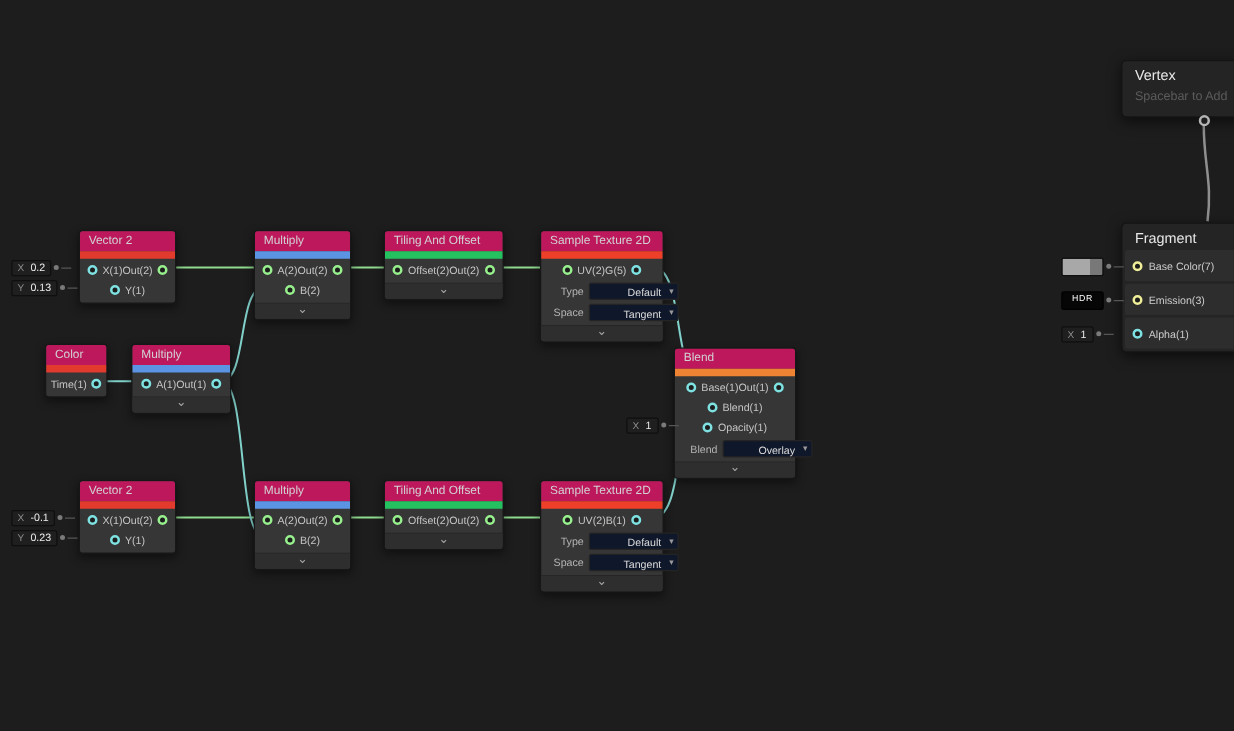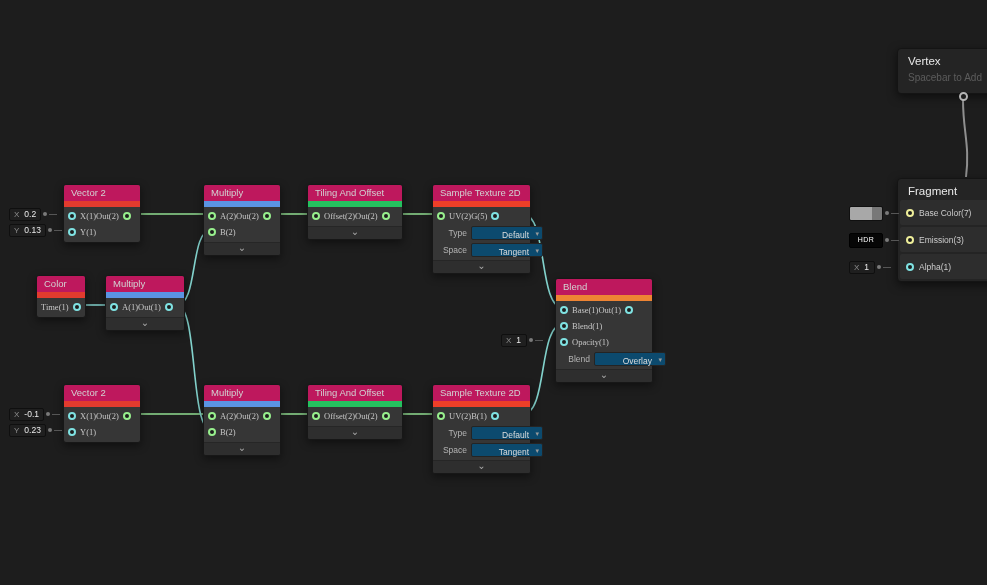--- a/index.html
+++ b/index.html
@@ -17,31 +17,31 @@
   .node{
     position:absolute;background:#363636;border:1px solid #171717;border-radius:3px;
     box-shadow:0 3px 8px rgba(0,0,0,.45);box-sizing:border-box;
   }
   .node-title{
     height:16px;line-height:16px;padding:0 7px;font-size:9.5px;color:#d2d2d2;
     background:#be185d;border-radius:2px 2px 0 0;white-space:nowrap;overflow:hidden;
   }
   .node-accent{height:6px;}
   .node-body{padding:1px 0 2px 0;}
-  .prow{display:flex;align-items:center;justify-content:flex-start;height:16px;padding:0 4px;font-family:Liberation Serif, serif;}
+  .prow{display:flex;align-items:center;justify-content:center;height:16px;padding:0 4px;}
   .pleft,.pright{display:flex;align-items:center;gap:4px;}
   .port{
     width:8px;height:8px;border-radius:50%;border:2px solid #7fe2e2;background:#1d1d1d;
     box-sizing:border-box;flex-shrink:0;
   }
   .plabel{font-size:8.5px;color:#c6c6c6;white-space:nowrap;}
   .ctrl{display:flex;align-items:center;height:17px;padding:0 6px;gap:4px;text-align:right;}
   .clabel{font-size:8.5px;color:#b4b4b4;width:28px;flex-shrink:0;}
   .dropdown{
-    position:relative;min-width:52px;height:12px;line-height:12px;background:#0c4a6e;
+    position:relative;min-width:52px;height:12px;line-height:12px;background:#0f172a;
     border:1px solid #242424;border-radius:2px;padding:0 13px 0 5px;box-sizing:content-box;
   }
   .dval{font-size:8.5px;color:#dcdcdc;white-space:nowrap;}
   .darrow{position:absolute;right:3px;top:0;font-size:7px;color:#9a9a9a;line-height:13px;}
   .chev{
     height:12px;text-align:center;font-size:10px;line-height:10px;color:#a8a8a8;
     background:#2e2e2e;border-top:1px solid #262626;border-radius:0 0 2px 2px;
   }
 
   
@@ -296,21 +296,21 @@
             <span class="clabel">Type</span>
             <div class="dropdown"><span class="dval">Default</span><span class="darrow">▾</span></div>
           </div>
           <div class="ctrl">
             <span class="clabel">Space</span>
             <div class="dropdown"><span class="dval">Tangent</span><span class="darrow">▾</span></div>
           </div>
         </div>
         <div class="chev">⌄</div>
       </div>
-      <div class="node" style="left: 555px; top: 278px; width: 98px;">
+      <div class="node" style="left: 539px; top: 278px; width: 98px;">
         <div class="node-title">Blend</div>
         <div class="node-accent" style="background: rgb(238, 132, 51);"></div>
         <div class="node-body">
           <div class="prow">
             <div class="pleft">
               <span class="port" style="border-color: rgb(127, 226, 226);"></span>
               <span class="plabel">Base(1)</span>
             </div>
             <div class="pright">
               <span class="plabel">Out(1)</span>

